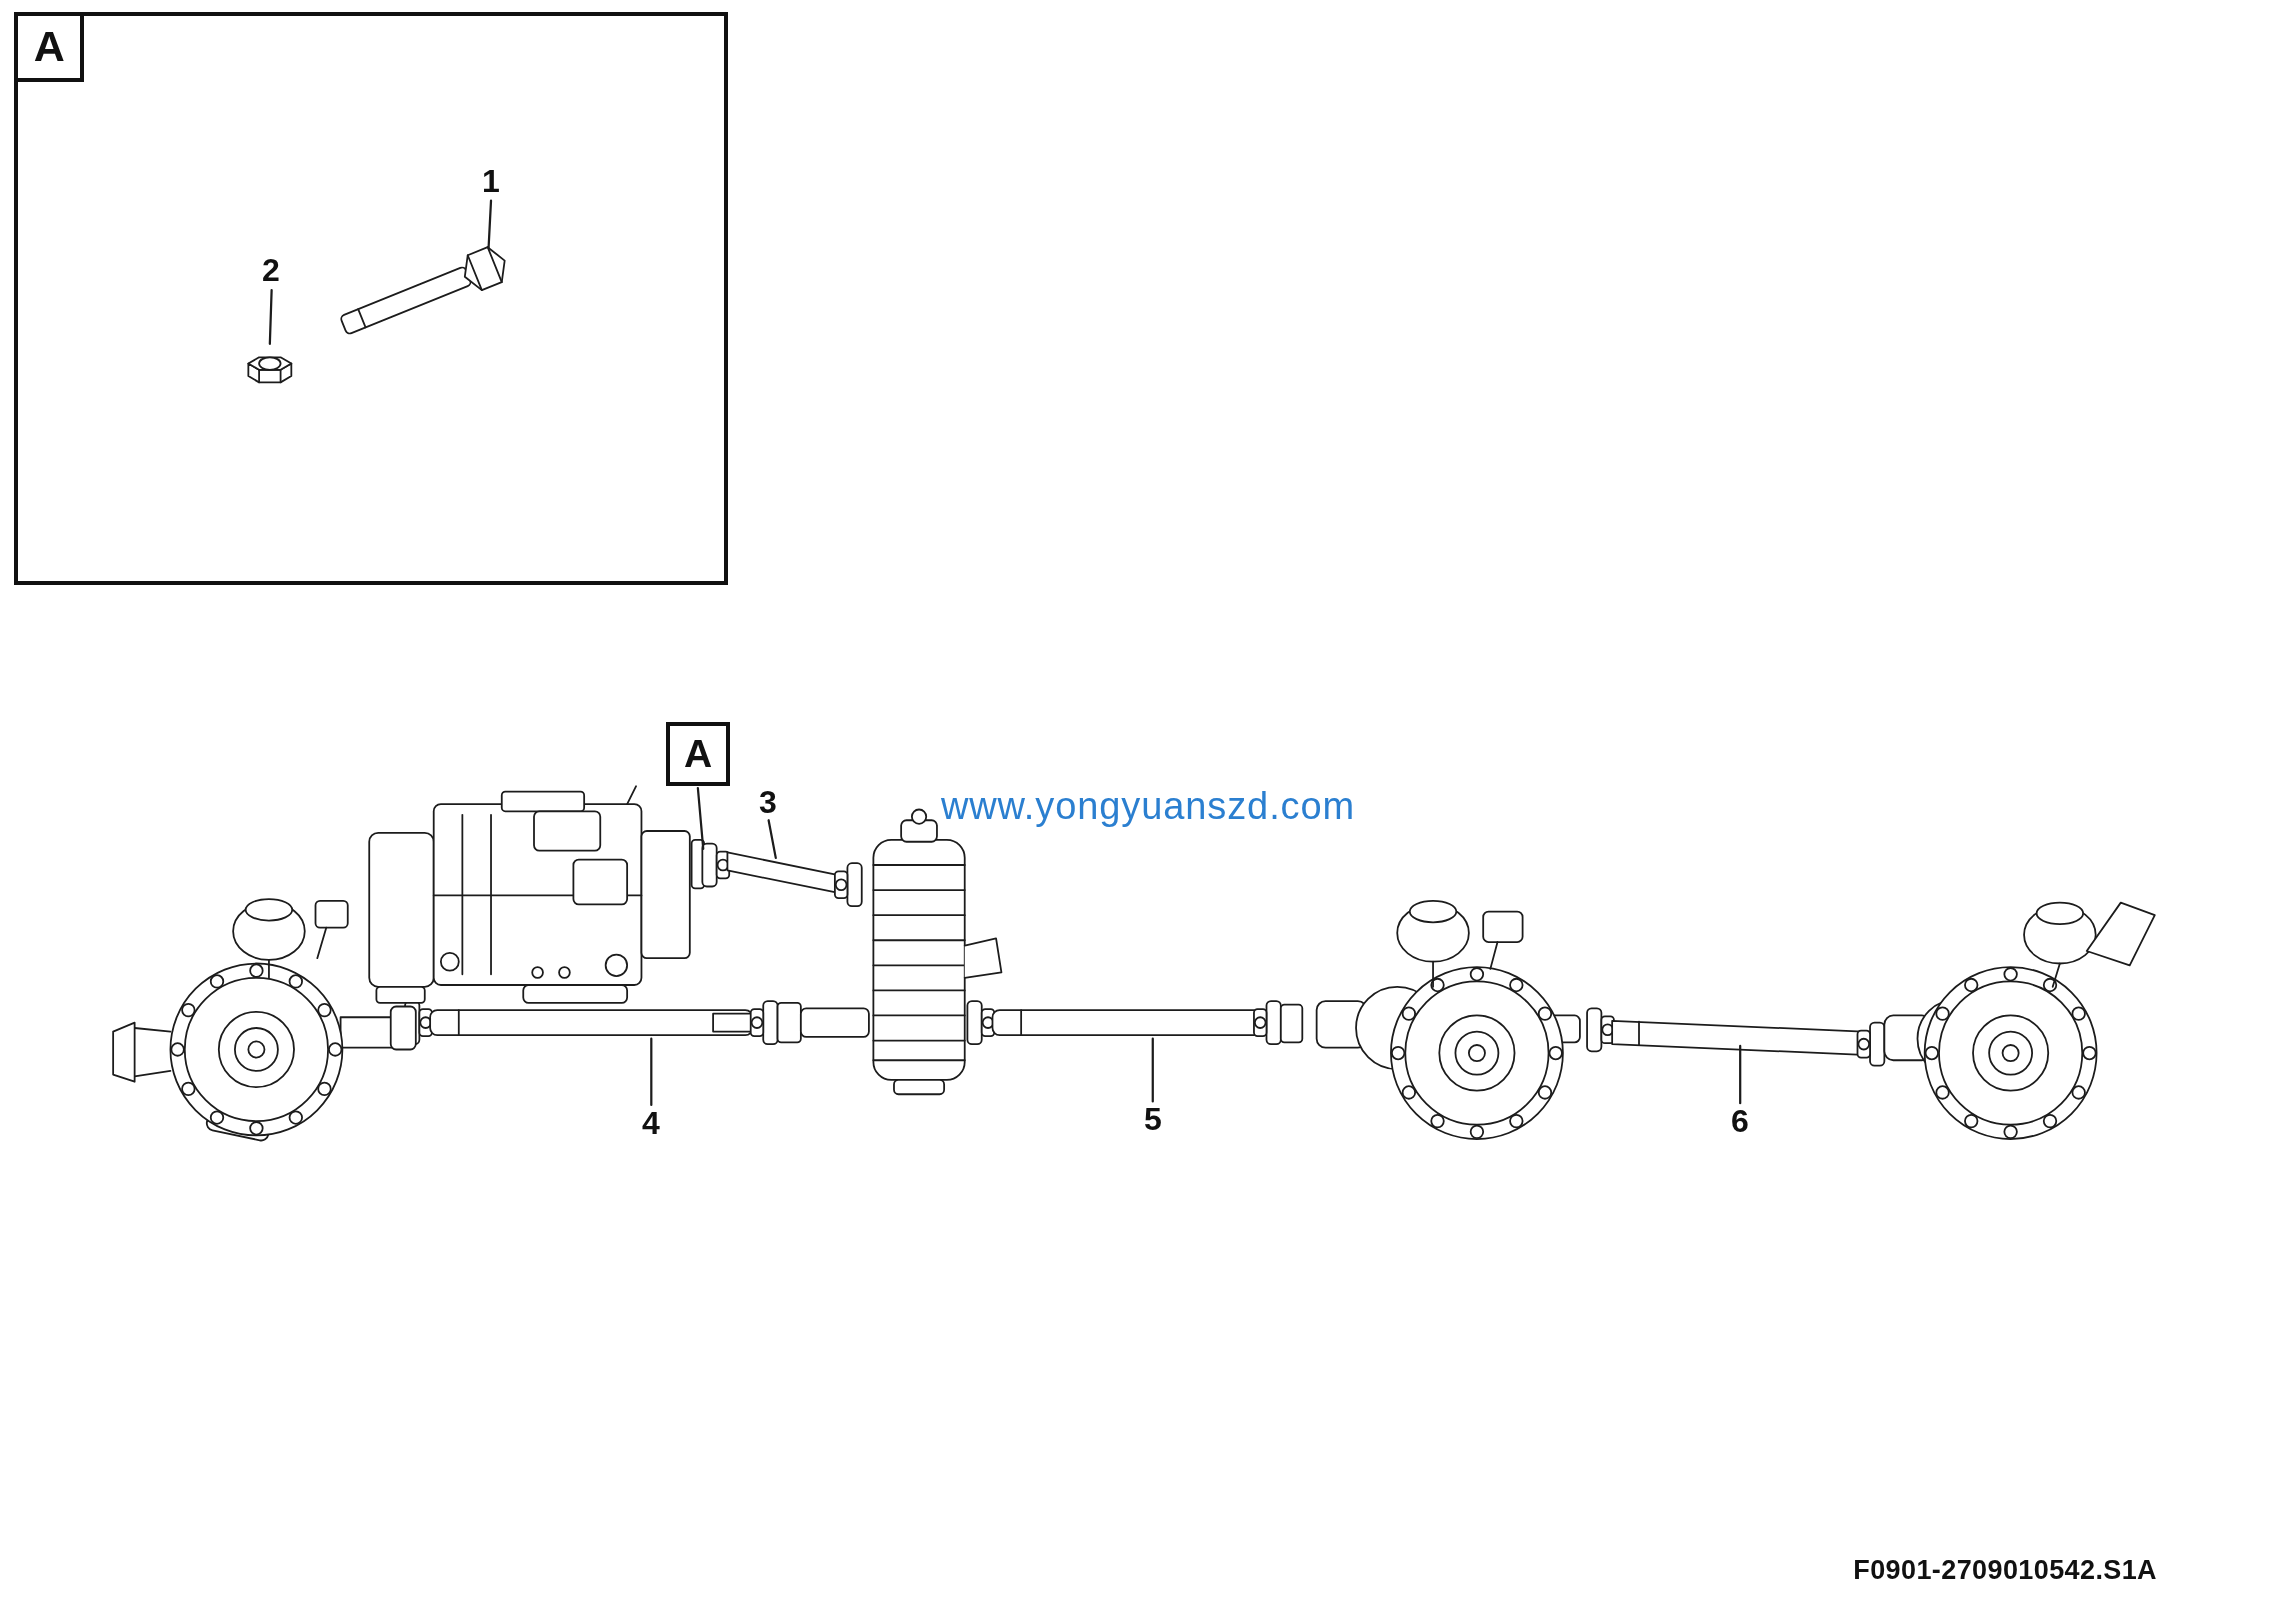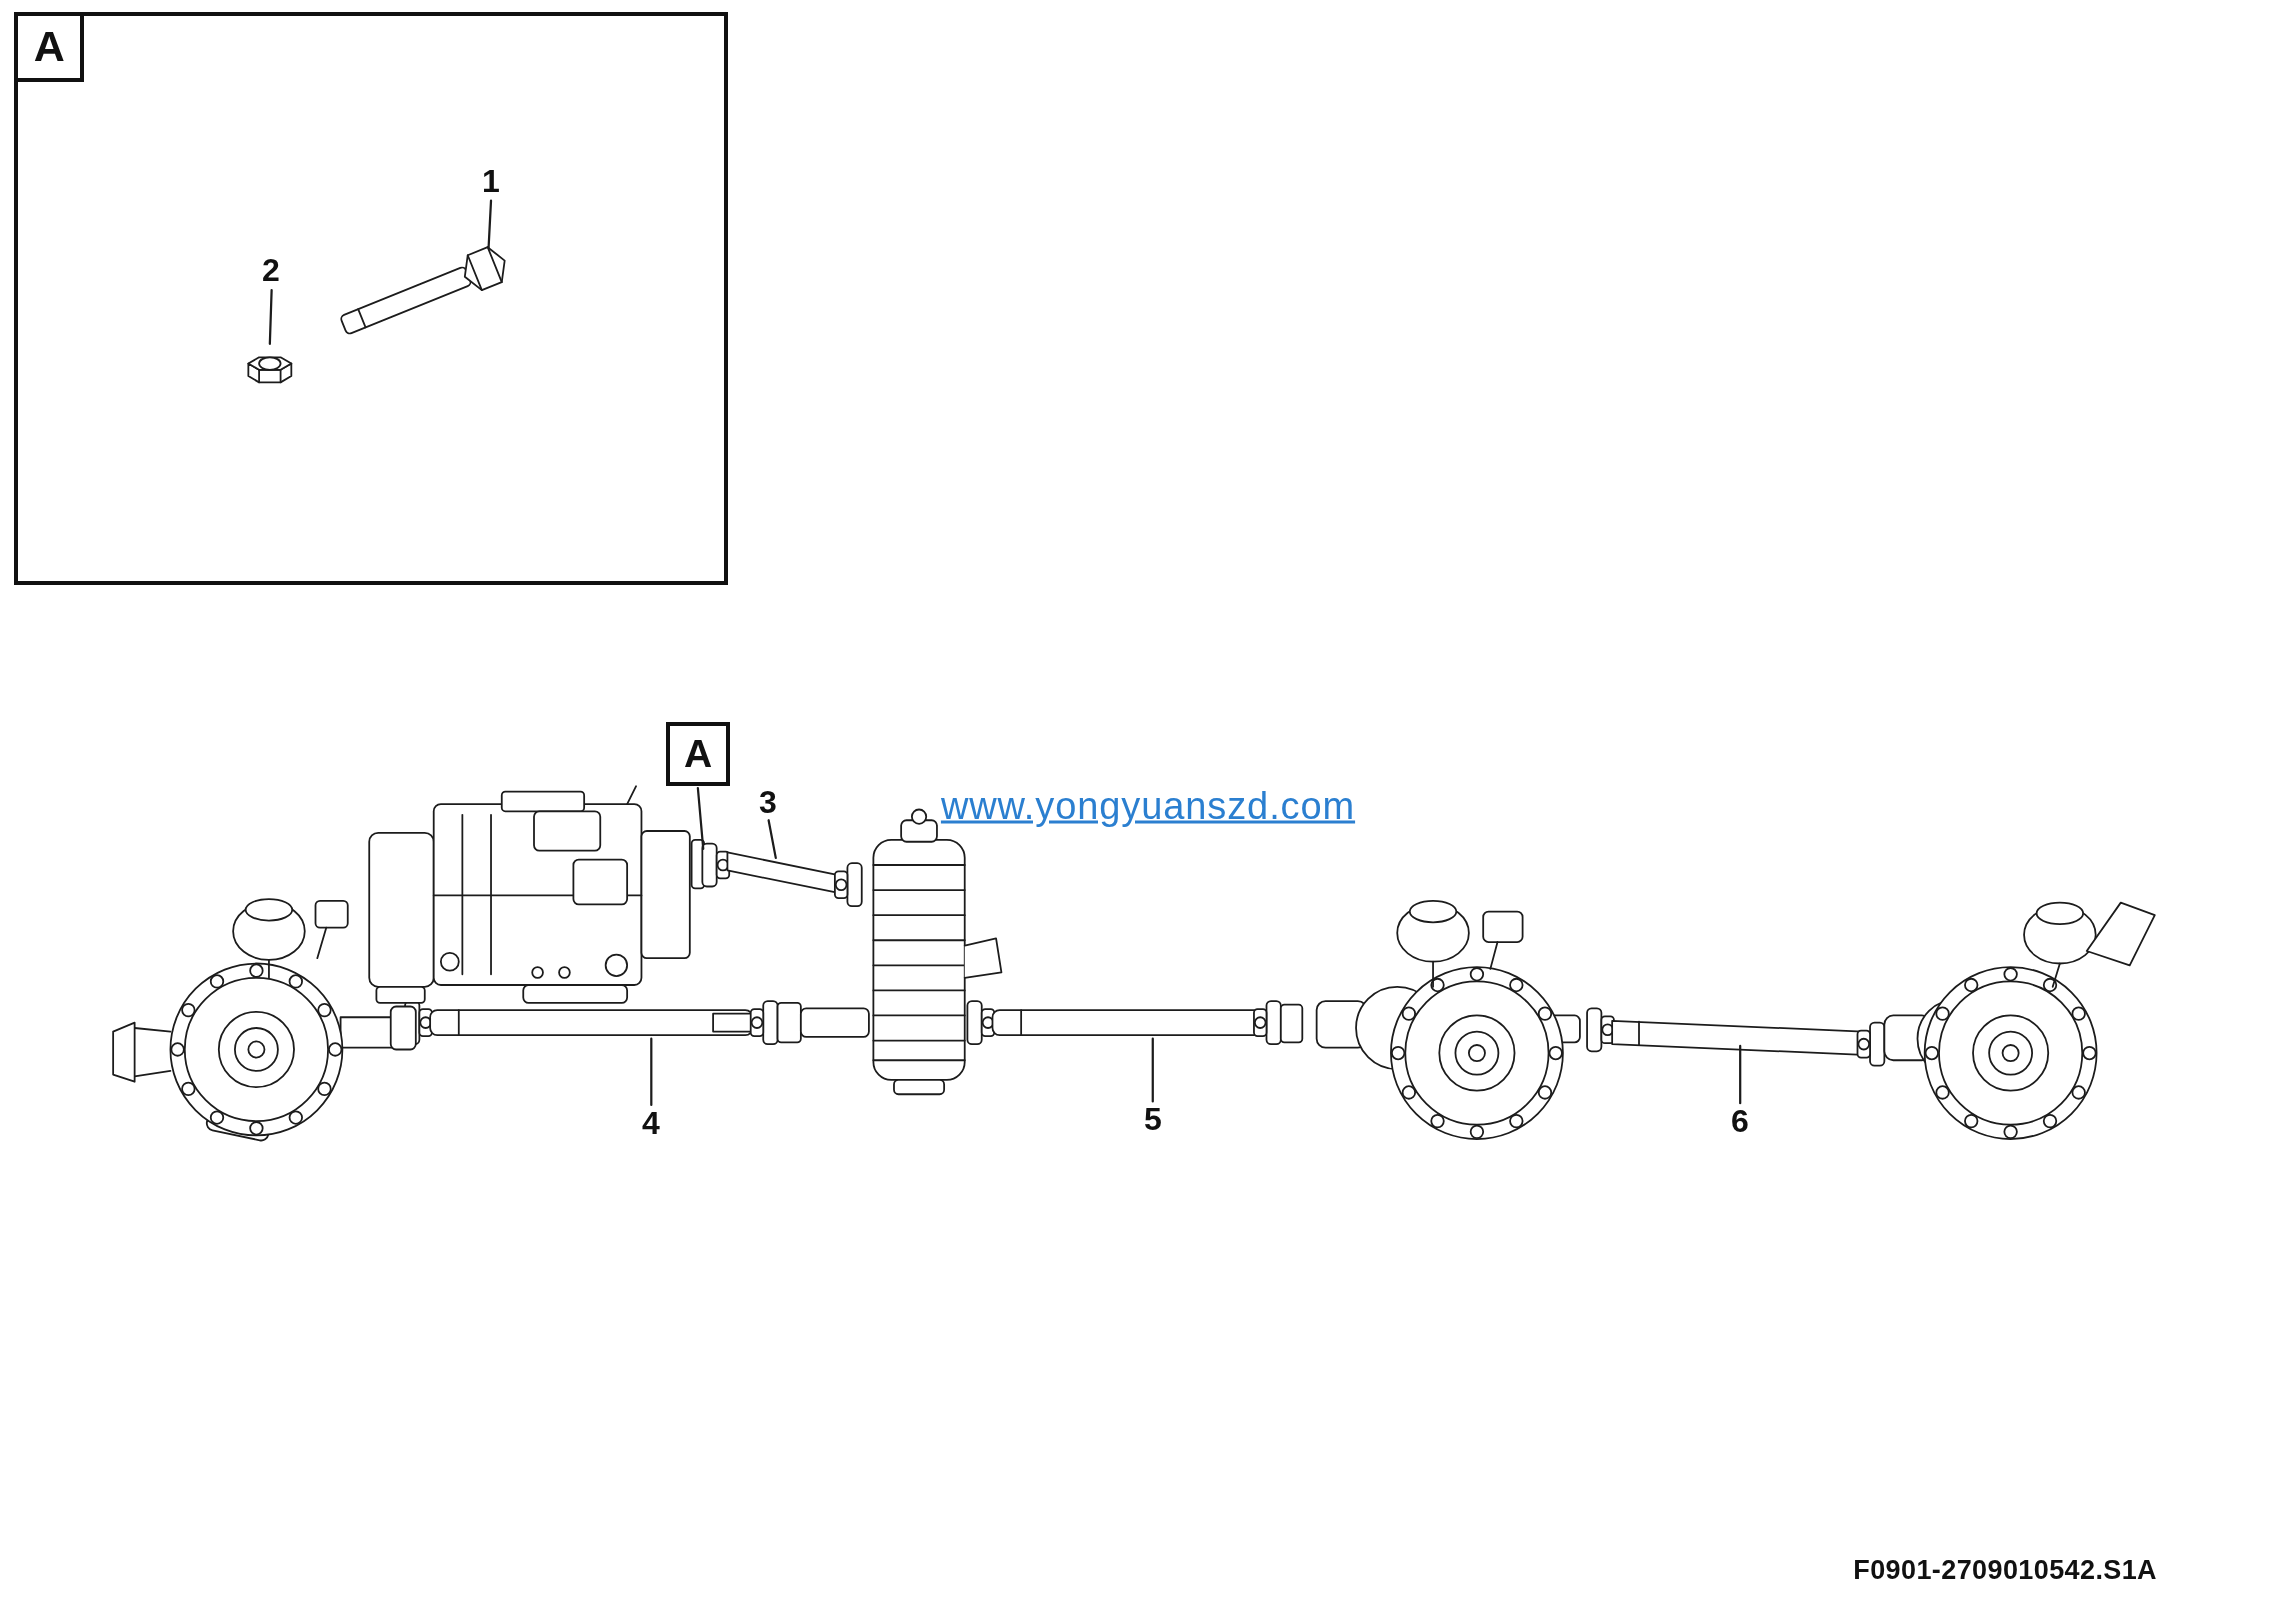--- a/index.html
+++ b/index.html
@@ -23,21 +23,21 @@
     border:4.5px solid #111;box-sizing:border-box;background:#fff;
     display:flex;align-items:center;justify-content:center;
     font-size:39px;font-weight:bold;
   }
   .callout{
     position:absolute;transform:translate(-50%,-50%);
     font-size:32px;font-weight:bold;line-height:1;
   }
   .watermark-blue{
     position:absolute;left:1148px;top:806px;transform:translate(-50%,-50%);
-    font-size:38px;color:#2b7fd0;letter-spacing:0.9px;white-space:nowrap;text-decoration:underline;
+    font-size:38px;color:#2b7fd0;letter-spacing:0.9px;white-space:nowrap;
   }
   .watermark-gray{
     position:absolute;left:1148px;top:844px;transform:translate(-50%,-50%);
     font-size:63px;font-weight:bold;letter-spacing:1.8px;white-space:nowrap;
     color:rgba(145,145,145,0.25);-webkit-text-stroke:1.8px #9a9a9a;
   }
   .part-number{
     position:absolute;right:136px;top:1555px;
     font-size:27px;font-weight:bold;letter-spacing:0.4px;text-align:right;
   }

